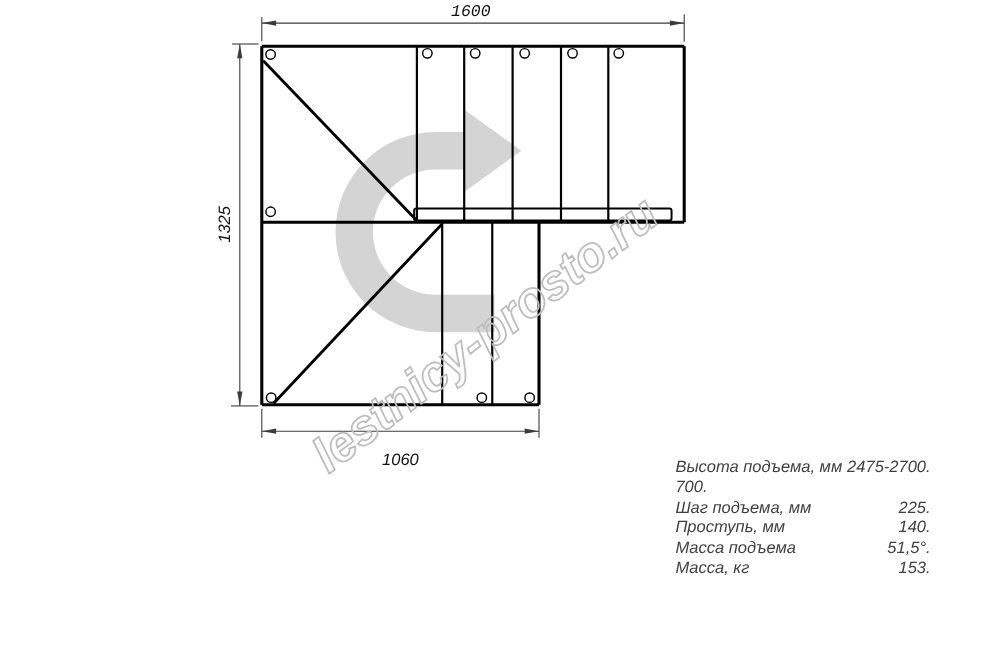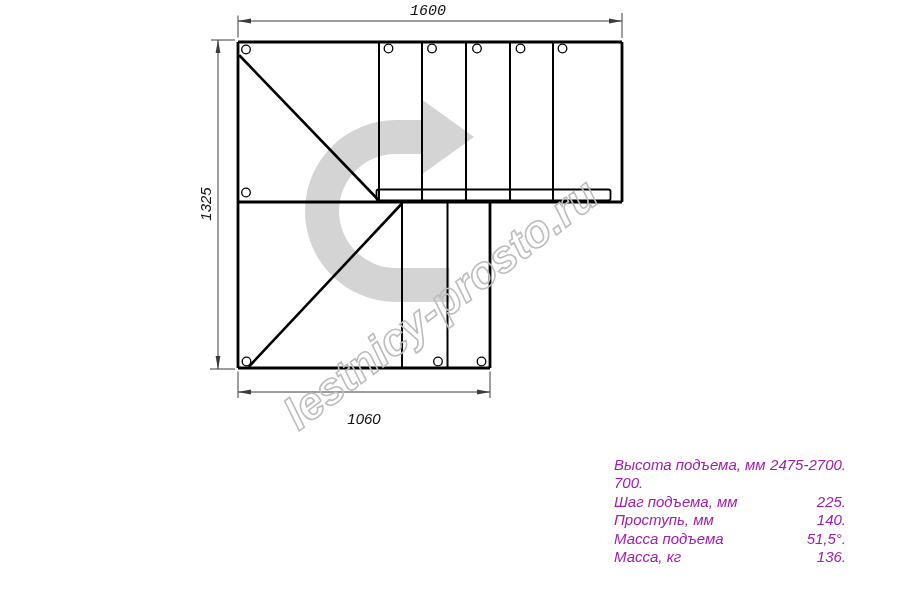--- a/index.html
+++ b/index.html
@@ -22,32 +22,32 @@
   .dim-label.rot{
     transform:translate(-50%,-50%) rotate(-90deg);
   }
   .specs{
     position:absolute;
     left:614px;
     top:416px;
     width:232px;
     font-style:italic;
     font-size:15px;
-    color:#a21caf;
+    color:#404040;
   }
   .spec-row{
     display:flex;
     justify-content:space-between;
     align-items:baseline;
     height:18.4px;
     line-height:18.4px;
     white-space:nowrap;
   }
   .spec-label{text-align:left;}
-  .spec-value{text-align:left;margin-top:40px;}
+  .spec-value{text-align:left;}
 </style>
 </head>
 <body>
 
 <div class="canvas">
 
   <svg width="900" height="600" viewBox="0 0 900 600">
 
     <path d="M 396 120 L 422.5 120 L 422.5 100 L 474 137 L 422.5 174 L 422.5 154 L 396 154
              A 57 57 0 0 0 396 268
@@ -141,17 +141,17 @@
     <div class="spec-row">
       <span class="spec-label">Проступь, мм</span>
       <span class="spec-value">140.</span>
     </div>
     <div class="spec-row">
       <span class="spec-label">Масса подъема</span>
       <span class="spec-value">51,5°.</span>
     </div>
     <div class="spec-row">
       <span class="spec-label">Масса, кг</span>
-      <span class="spec-value">136.</span>
+      <span class="spec-value">153.</span>
     </div>
   </div>
 
 </div>
 
 </body></html>

